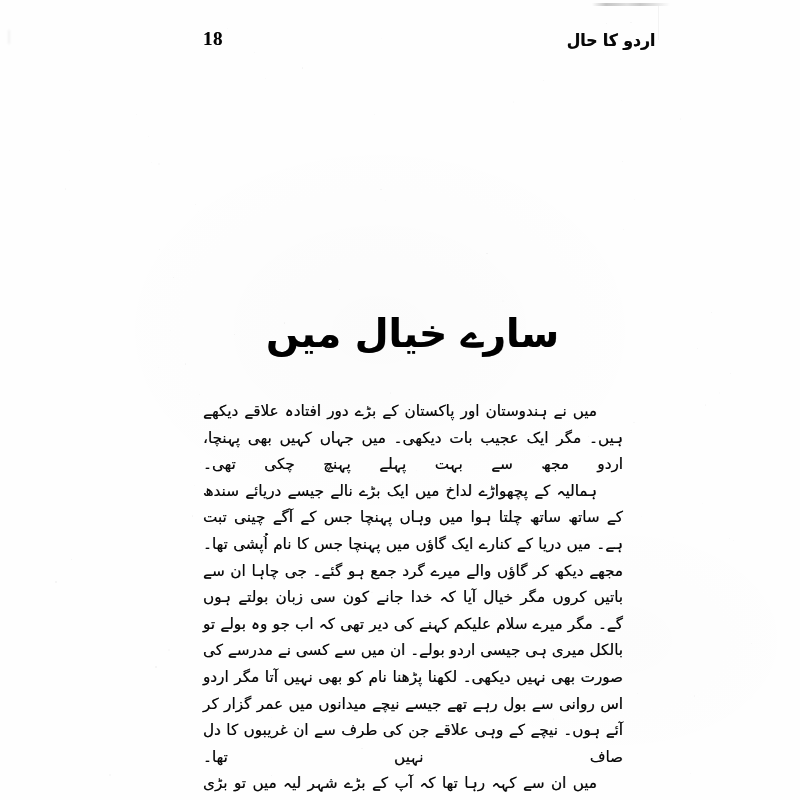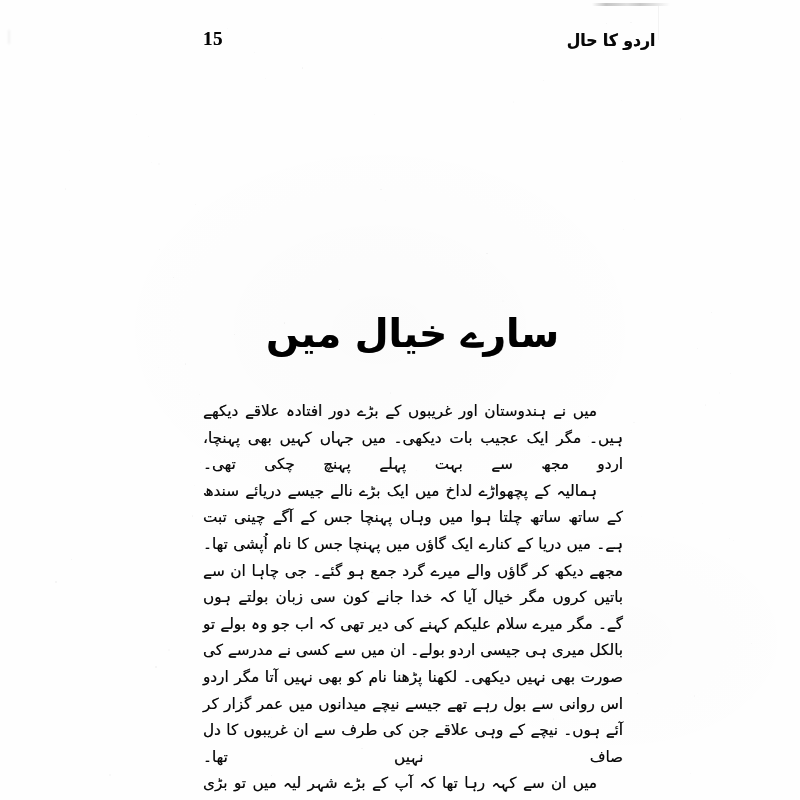--- a/index.html
+++ b/index.html
@@ -152,28 +152,28 @@
 </head>
 <body>
 
 <div class="page">
 
   <div class="scan-artifact"></div>
   <div class="scan-artifact2"></div>
   <div class="scan-edge-left"></div>
 
   <div class="running-head">
-    <div class="folio ink">15</div>
+    <div class="folio ink">18</div>
     <div class="head-title ink">اردو کا حال</div>
   </div>
 
   <div class="article-title ink">سارے خیال میں</div>
 
   <div class="body-block ink">
-    <p>میں نے ہندوستان اور غریبوں کے بڑے دور افتادہ علاقے دیکھے ہیں۔ مگر ایک عجیب بات دیکھی۔ میں جہاں کہیں بھی پہنچا، اردو مجھ سے بہت پہلے پہنچ چکی تھی۔</p>
+    <p>میں نے ہندوستان اور پاکستان کے بڑے دور افتادہ علاقے دیکھے ہیں۔ مگر ایک عجیب بات دیکھی۔ میں جہاں کہیں بھی پہنچا، اردو مجھ سے بہت پہلے پہنچ چکی تھی۔</p>
     <p>ہمالیہ کے پچھواڑے لداخ میں ایک بڑے نالے جیسے دریائے سندھ کے ساتھ ساتھ چلتا ہوا میں وہاں پہنچا جس کے آگے چینی تبت ہے۔ میں دریا کے کنارے ایک گاؤں میں پہنچا جس کا نام اُپشی تھا۔ مجھے دیکھ کر گاؤں والے میرے گرد جمع ہو گئے۔ جی چاہا ان سے باتیں کروں مگر خیال آیا کہ خدا جانے کون سی زبان بولتے ہوں گے۔ مگر میرے سلام علیکم کہنے کی دیر تھی کہ اب جو وہ بولے تو بالکل میری ہی جیسی اردو بولے۔ ان میں سے کسی نے مدرسے کی صورت بھی نہیں دیکھی۔ لکھنا پڑھنا نام کو بھی نہیں آتا مگر اردو اس روانی سے بول رہے تھے جیسے نیچے میدانوں میں عمر گزار کر آئے ہوں۔ نیچے کے وہی علاقے جن کی طرف سے ان غریبوں کا دل صاف نہیں تھا۔</p>
     <p class="last-natural">میں ان سے کہہ رہا تھا کہ آپ کے بڑے شہر لیہ میں تو بڑی ترقی ہوئی ہے۔ پیسہ آ گیا ہے، اچھے مکان بن گئے ہیں۔ اچھے کپڑے پہننے لگے ہیں۔ آپ کے گاؤں کا کیا حال ہے؟</p>
   </div>
 
   <div class="speckles" id="speckles">
       <div class="speck" style="width: 1.13172px; height: 1.13172px; left: 696.506px; top: 347.907px; opacity: 0.39;"></div>
       <div class="speck" style="width: 0.846156px; height: 0.846156px; left: 640.861px; top: 515.852px; opacity: 0.18;"></div>
       <div class="speck" style="width: 1.24203px; height: 1.24203px; left: 371.381px; top: 591.536px; opacity: 0.21;"></div>
       <div class="speck" style="width: 1.19224px; height: 1.19224px; left: 172.753px; top: 276.921px; opacity: 0.42;"></div>
       <div class="speck" style="width: 1.13601px; height: 1.13601px; left: 151.262px; top: 162.338px; opacity: 0.2;"></div>

